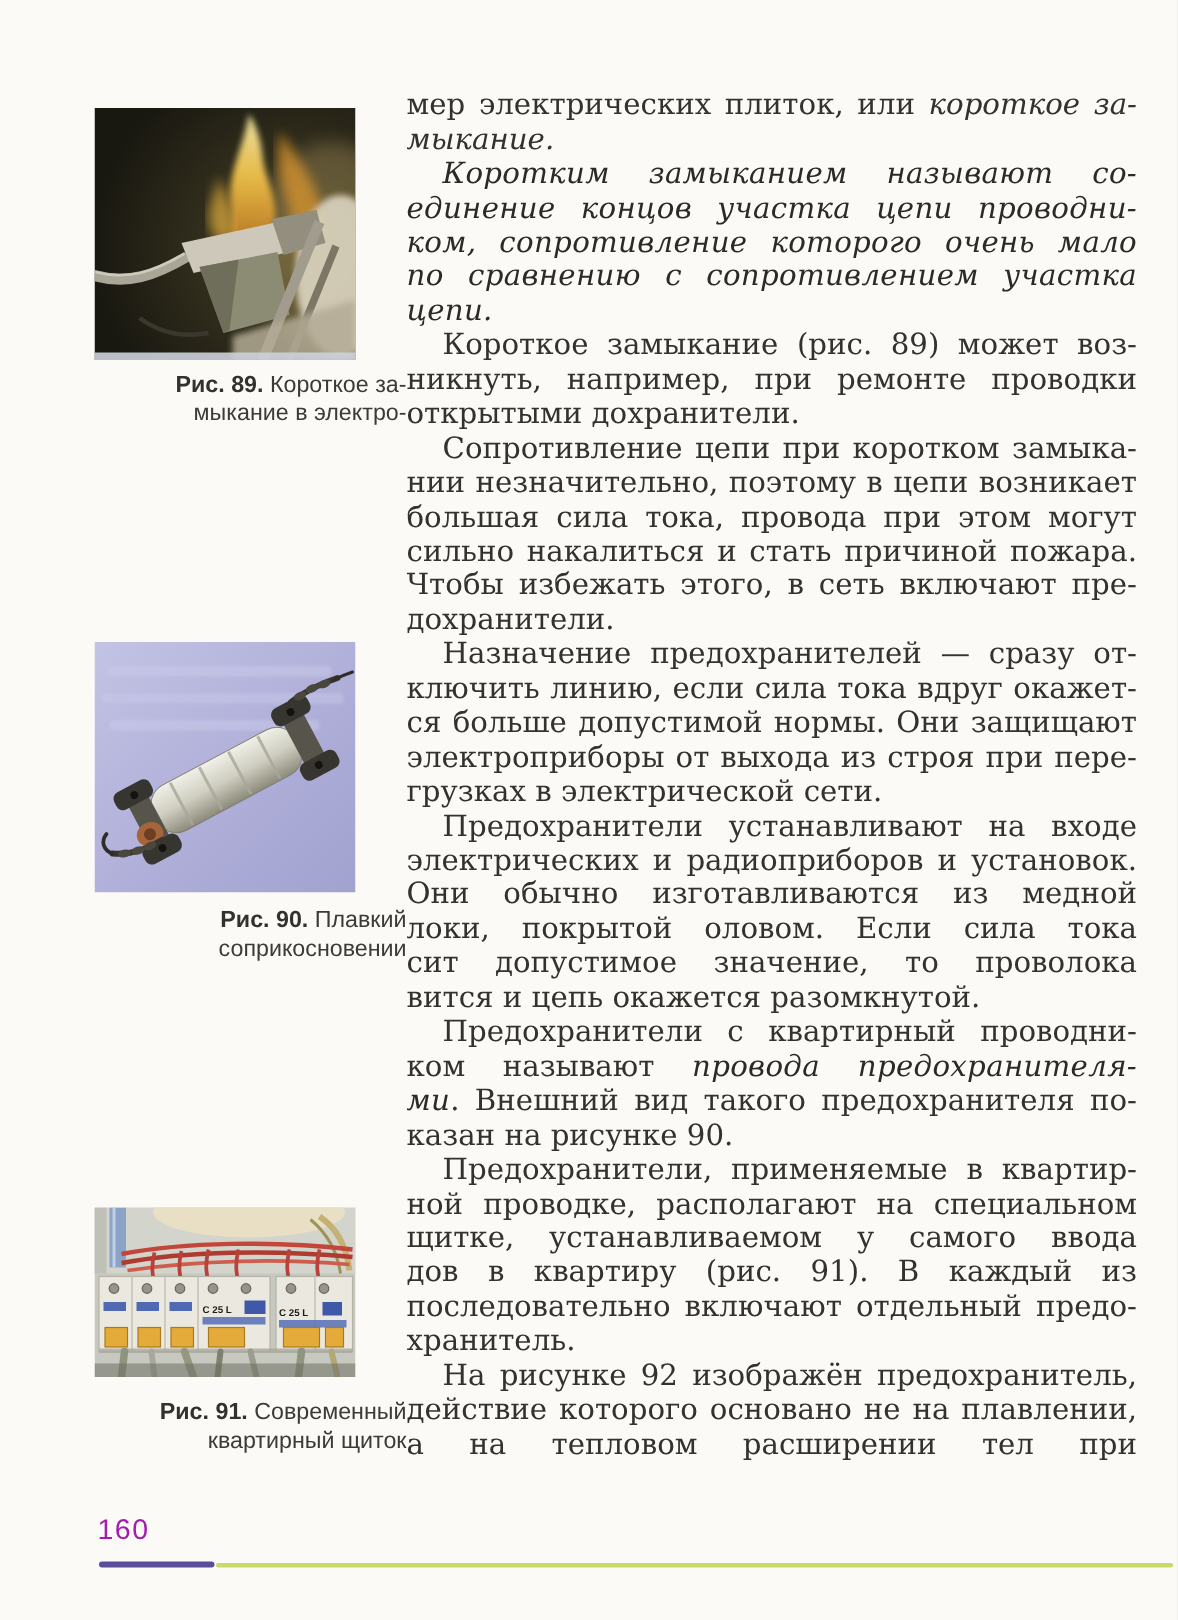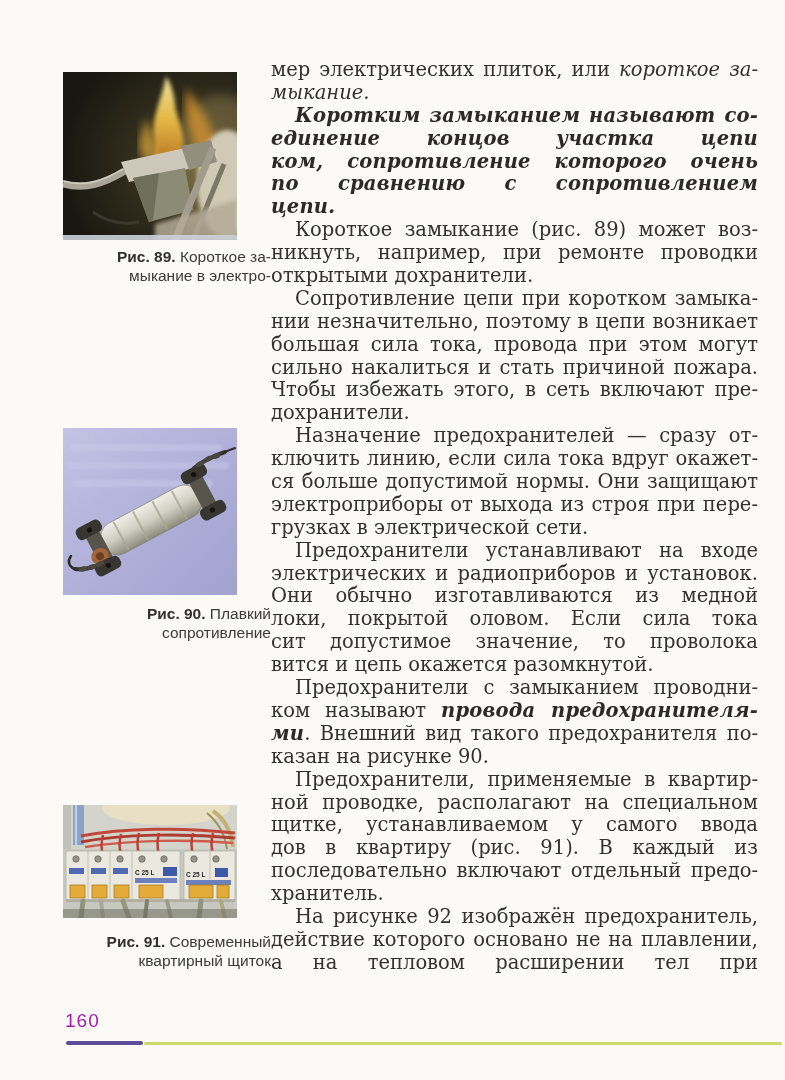--- a/index.html
+++ b/index.html
@@ -20,21 +20,21 @@
     position:absolute; left:271px; top:59px; width:487px;
     color:#34322d; font-size:19.5px;
   }
   .bodycol .line {
     line-height:22.9px; height:22.9px; overflow:hidden;
     text-align:justify; text-align-last:justify;
   }
   .bodycol .line.last { text-align-last:left; }
   .bodycol .line.indent { text-indent:24px; }
   .s-i { font-style:italic; }
-  .s-b { font-style:italic; font-weight:700; letter-spacing:.2px; color:#2c2a26; }
+  .s-b { font-style:italic; font-weight:400; letter-spacing:.2px; color:#2c2a26; }
   .pagenum {
     position:absolute; left:65px; top:1010px;
     font-family:"Liberation Sans", sans-serif;
     font-size:19px; letter-spacing:1px; color:#a21caf;
   }
   .rule { position:absolute; left:66px; top:1041px; width:716px; height:4px; display:flex; align-items:center; }
   .rule-purple { width:77px; height:3.5px; background:#5a4d99; border-radius:2px; }
   .rule-green  { flex:1; height:3px; background:#c8da68; margin-left:1px; border-radius:2px; }
 </style>
 </head>
@@ -141,21 +141,21 @@
       <path d="M45,132 C34,139 24,142 12,141" stroke="#37352e" stroke-width="4" fill="none"></path>
       <ellipse cx="20" cy="141" rx="4.5" ry="2.6" fill="#4a483e" transform="rotate(-12 20 141)"></ellipse>
       <ellipse cx="29" cy="139" rx="4.5" ry="2.6" fill="#4a483e" transform="rotate(-18 29 139)"></ellipse>
       <ellipse cx="37" cy="136" rx="4.5" ry="2.6" fill="#4a483e" transform="rotate(-25 37 136)"></ellipse>
       <path d="M12,141 C6,139 4,133 8,128" stroke="#2f2d27" stroke-width="2.5" fill="none"></path>
     </g>
   </svg>
   <div class="caption" style="left:66px; top:604px;">
       <div class="para">
         <div class="line"><span class="s-cb">Рис. 90.</span><span class="s-c"> Плавкий</span></div>
-        <div class="line last"><span class="s-c">сопротивление</span></div>
+        <div class="line last"><span class="s-c">соприкосновении</span></div>
       </div>
     </div>
 
   <svg class="photo" style="left:63px; top:805px;" width="174" height="113" viewBox="0 0 174 113">
     <rect width="174" height="113" fill="#c7c9c0"></rect>
     <rect x="0" y="0" width="174" height="44" fill="#d3d4cc"></rect>
     <ellipse cx="103" cy="3" rx="64" ry="17" fill="#e8dfc4"></ellipse>
     <rect x="0" y="0" width="8" height="44" fill="#bfc1b9"></rect>
     <rect x="10" y="0" width="11" height="40" fill="#8ba3c6"></rect>
     <line x1="13" y1="0" x2="13" y2="40" stroke="#c2d0e4" stroke-width="2"></line>
@@ -259,21 +259,21 @@
       </div>
       <div class="para">
         <div class="line indent"><span class="s-n">Предохранители устанавливают на входе</span></div>
         <div class="line"><span class="s-n">электрических и радиоприборов и установок.</span></div>
         <div class="line"><span class="s-n">Они обычно изготавливаются из медной прово-</span></div>
         <div class="line"><span class="s-n">локи, покрытой оловом. Если сила тока превы-</span></div>
         <div class="line"><span class="s-n">сит допустимое значение, то проволока распла-</span></div>
         <div class="line last"><span class="s-n">вится и цепь окажется разомкнутой.</span></div>
       </div>
       <div class="para">
-        <div class="line indent"><span class="s-n">Предохранители с замыканием проводни-</span></div>
+        <div class="line indent"><span class="s-n">Предохранители с квартирный проводни-</span></div>
         <div class="line"><span class="s-n">ком называют </span><span class="s-b">провода предохранителя-</span></div>
         <div class="line"><span class="s-b">ми</span><span class="s-n">. Внешний вид такого предохранителя по-</span></div>
         <div class="line last"><span class="s-n">казан на рисунке 90.</span></div>
       </div>
       <div class="para">
         <div class="line indent"><span class="s-n">Предохранители, применяемые в квартир-</span></div>
         <div class="line"><span class="s-n">ной проводке, располагают на специальном</span></div>
         <div class="line"><span class="s-n">щитке, устанавливаемом у самого ввода прово-</span></div>
         <div class="line"><span class="s-n">дов в квартиру (рис. 91). В каждый из проводов</span></div>
         <div class="line"><span class="s-n">последовательно включают отдельный предо-</span></div>

